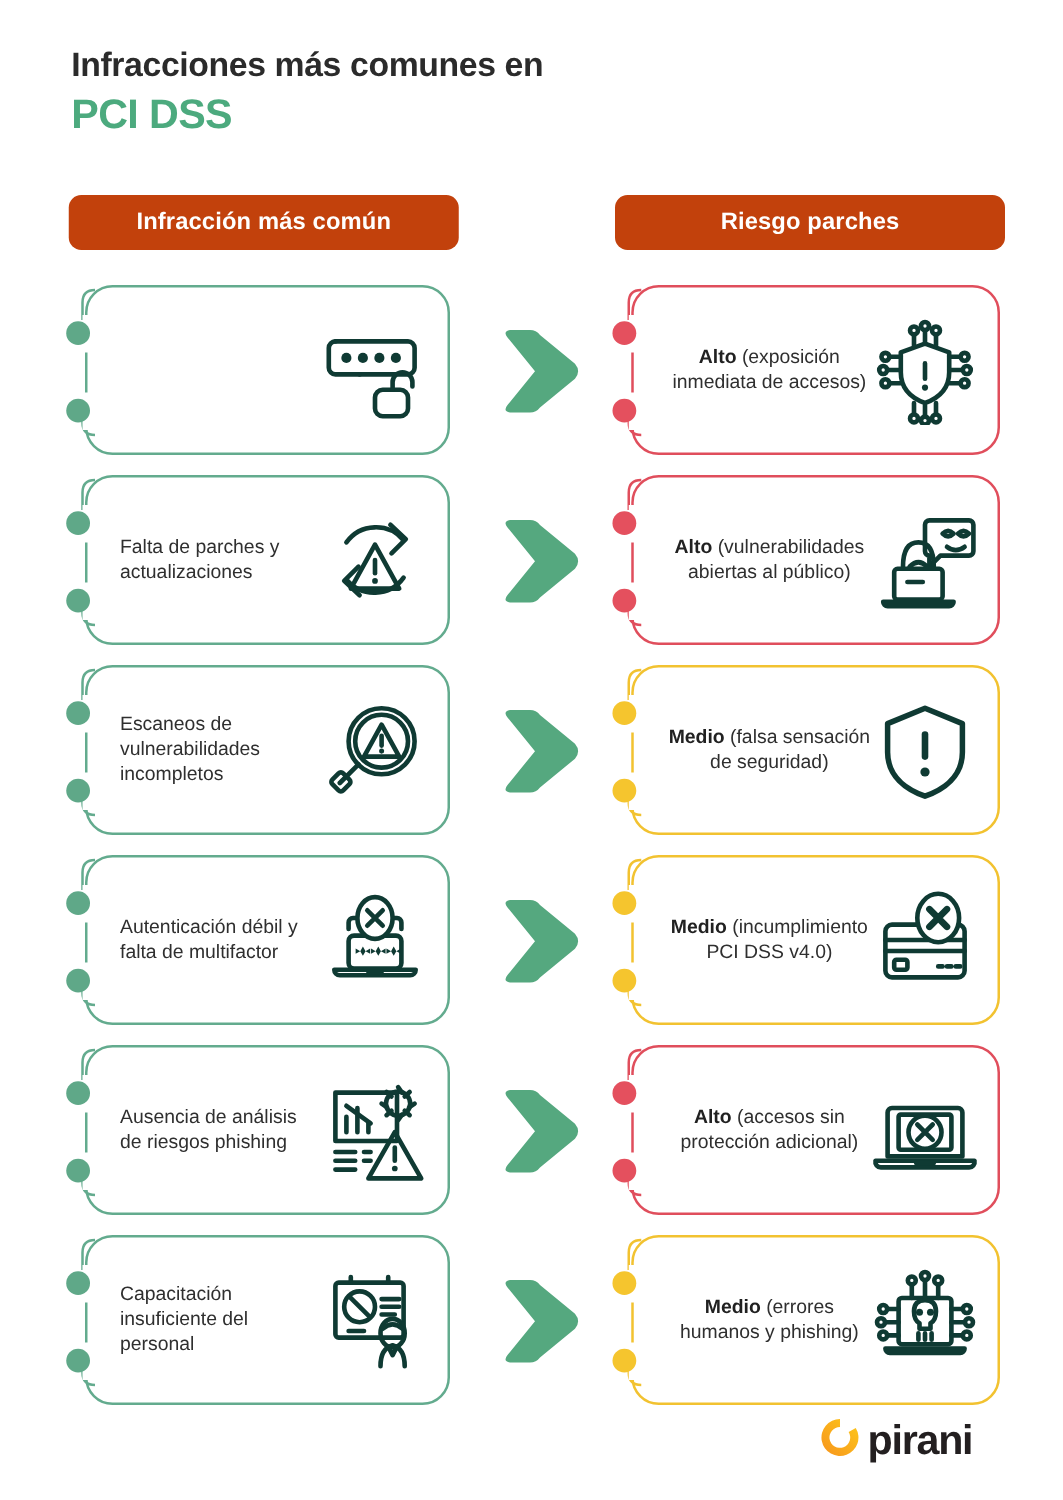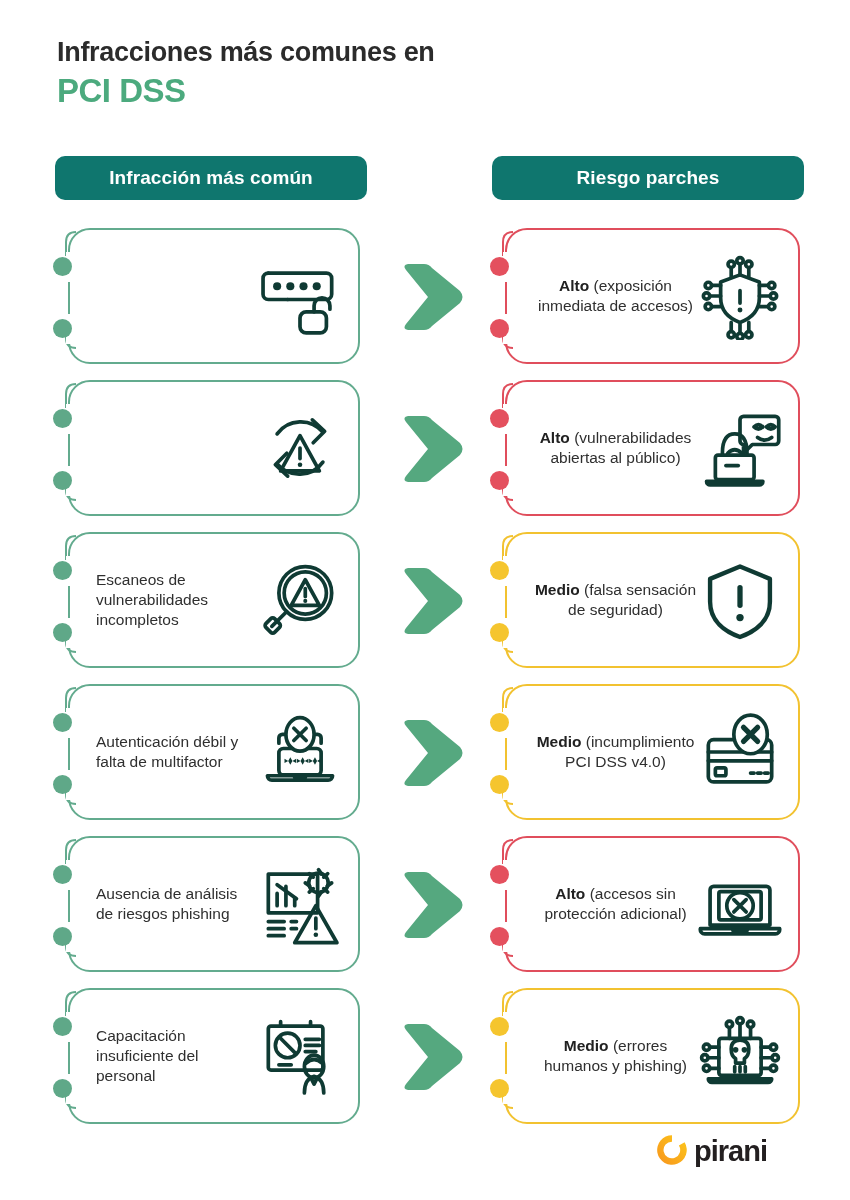--- a/index.html
+++ b/index.html
@@ -19,21 +19,21 @@
     letter-spacing:-0.3px;line-height:1.1;
   }
   .title-line2{
     font-size:33px;font-weight:bold;color:#4caa7e;
     letter-spacing:-0.5px;line-height:1.15;margin-top:4px;
   }
 
   
   .pill{
     position:absolute;height:44px;border-radius:10px;
-    background:#0f766e;
+    background:#c2410c;
     display:flex;align-items:center;justify-content:center;
     color:#ffffff;font-size:19px;font-weight:bold;
     letter-spacing:0.1px;
   }
   #pill-left{left:55px;top:156px;width:312px;}
   #pill-right{left:492px;top:156px;width:312px;}
 
   
   .row{position:absolute;left:0;width:850px;height:140px;}
 
@@ -95,21 +95,21 @@
     position:absolute;left:398px;top:34px;width:72px;height:70px;
   }
 
   
   .logo{
     position:absolute;left:655px;top:1133px;
     display:flex;align-items:center;
   }
   .logo-mark{width:34px;height:34px;margin-right:5px;}
   .logo-word{
-    font-size:29px;font-weight:bold;color:#231f20;
+    font-size:33px;font-weight:bold;color:#231f20;
     letter-spacing:-1px;line-height:1;position:relative;top:1px;
   }
 </style>
 </head>
 <body>
 
 <div class="title-block">
   <div class="title-line1">Infracciones más comunes en</div>
   <div class="title-line2">PCI DSS</div>
 </div>
@@ -198,20 +198,21 @@
           <path d="M16 96 v14 q0 10 10 10" fill="none" stroke="#63ab8e" stroke-width="2"></path>
         </svg>
         <div class="notch n1"></div>
         <div class="notch n2"></div>
         <div class="dot-group d1">
           <div class="dot green"></div>
         </div>
         <div class="dot-group d2">
           <div class="dot green"></div>
         </div>
+        <div class="card-text">Falta de parches y actualizaciones</div>
         <div class="card-icon">
           <svg viewBox="0 0 100 100" width="88" height="88" fill="none" stroke="#0f3a33" stroke-width="4.2" stroke-linecap="round" stroke-linejoin="round">
     <path d="M24 34 A33 33 0 0 1 76 32"></path>
     <path d="M76 66 A33 33 0 0 1 24 68"></path>
     <path d="M64 18 L78 31 L65 44"></path>
     <path d="M36 82 L22 69 L35 56"></path>
     <path d="M50 36 L72 76 H28 Z"></path>
     <path d="M50 50 v12"></path>
     <circle cx="50" cy="69" r="2.6" fill="#0f3a33" stroke="none"></circle>
           </svg>

